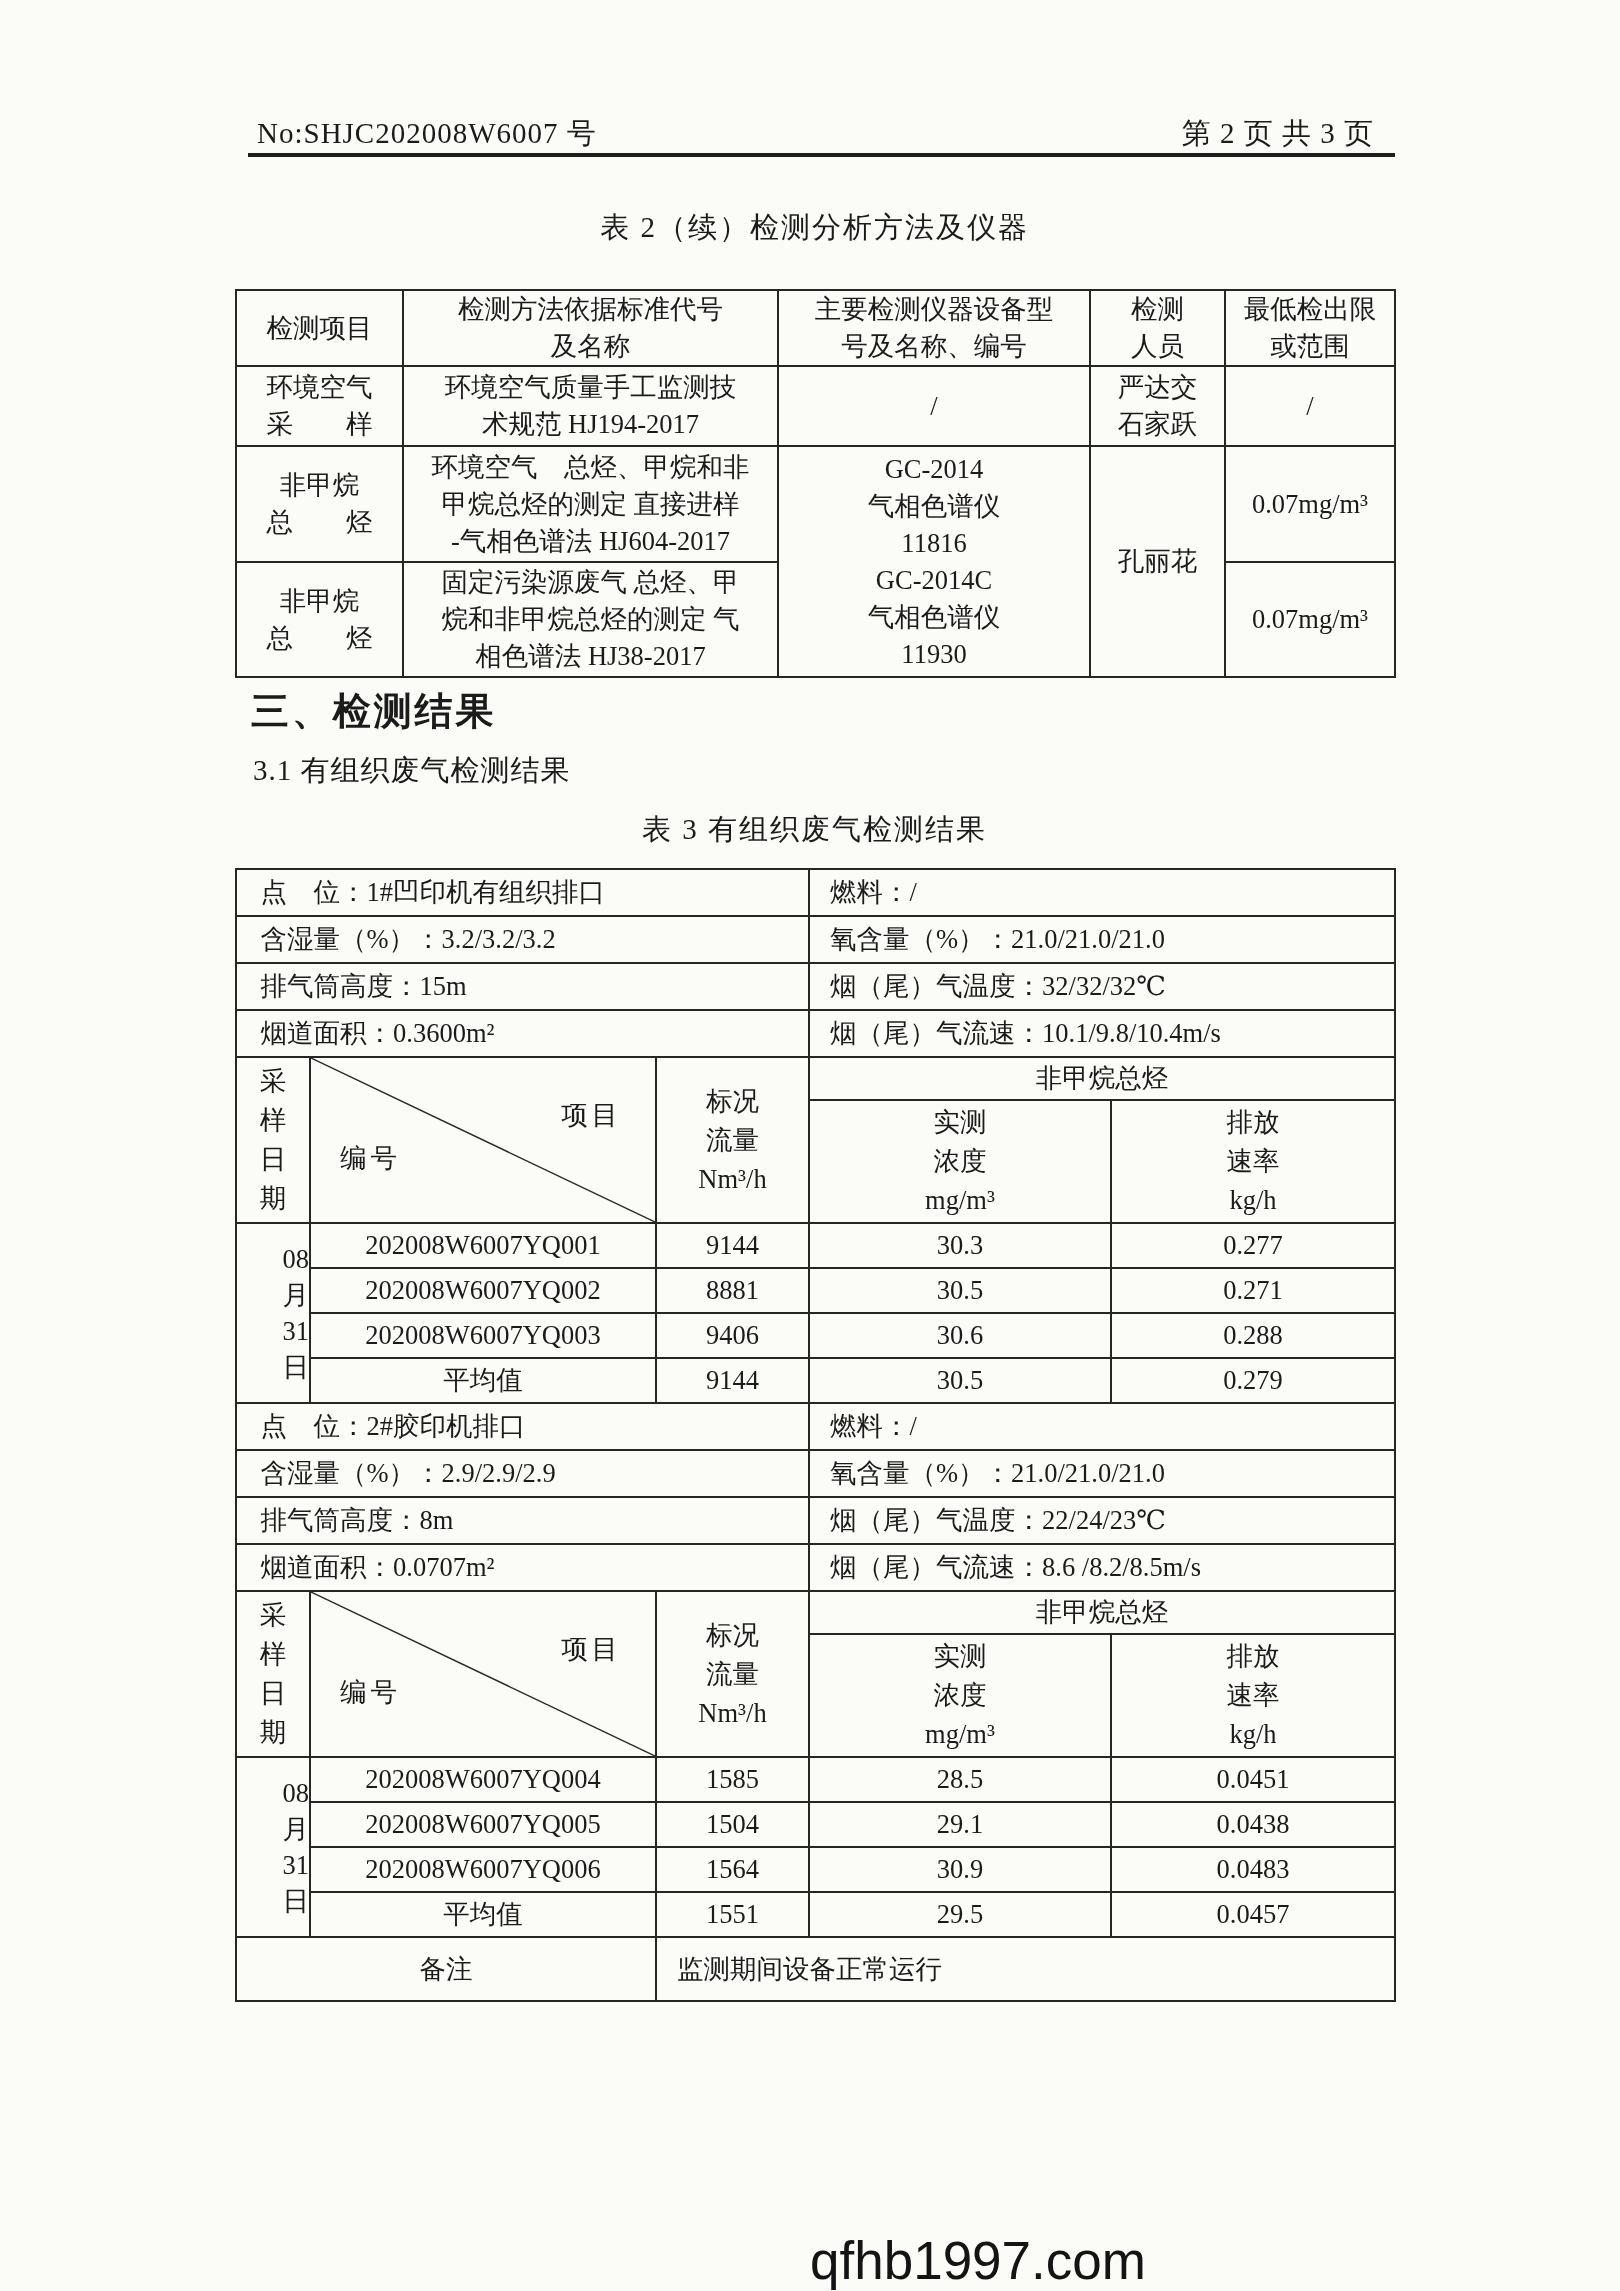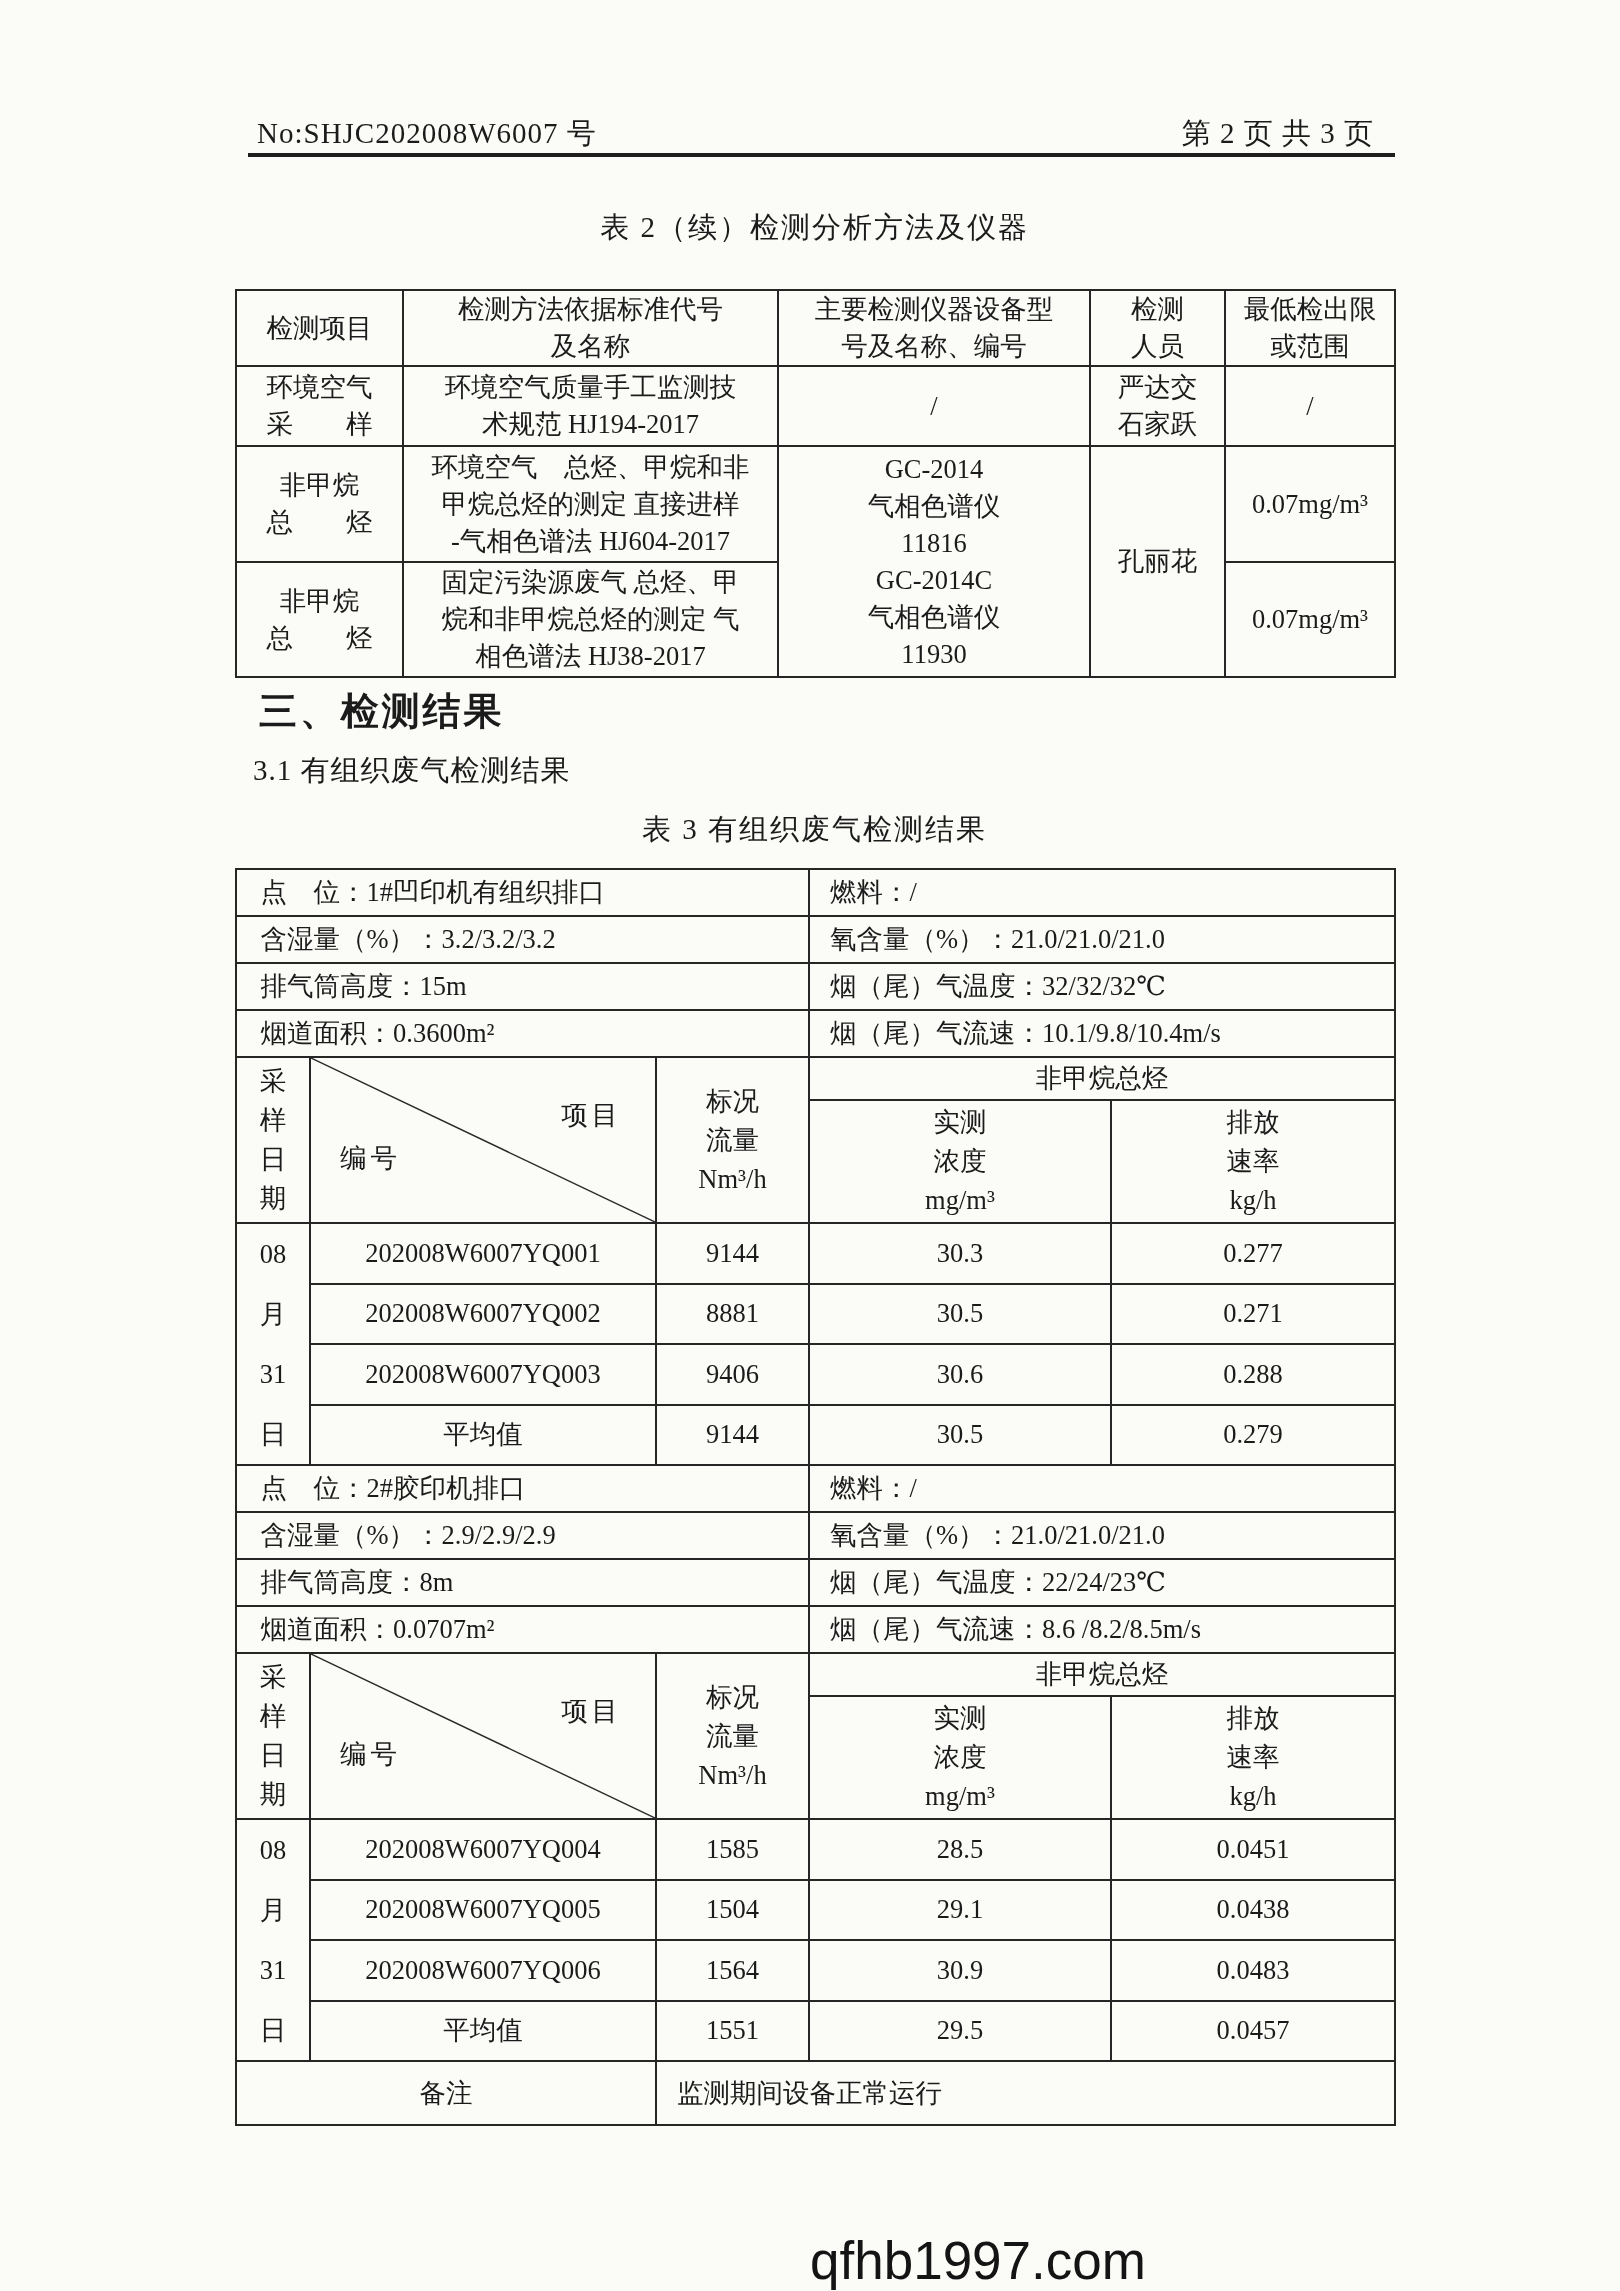--- a/index.html
+++ b/index.html
@@ -26,21 +26,21 @@
   }
   
   .t2-caption, .t3-caption {
     position: absolute; left: 235px; width: 1159px;
     text-align: center; font-size: 29px; letter-spacing: 2px;
   }
   .t2-caption { top: 208px; }
   .t3-caption { top: 810px; }
   .sec-h1 {
     position: absolute; left: 251px; top: 686px;
-    font-size: 38px; font-weight: 700; letter-spacing: 2.9px; margin-left: 8px;
+    font-size: 38px; font-weight: 700; letter-spacing: 2.9px;
   }
   .sec-h2 {
     position: absolute; left: 253px; top: 751px;
     font-size: 29px; letter-spacing: 1px;
   }
   
   table {
     position: absolute; left: 235px;
     border-collapse: collapse; table-layout: fixed;
     width: 1159px;
@@ -66,21 +66,21 @@
   .t3 tr.r-ghead1 { height: 43px; }
   .t3 tr.r-ghead2 { height: 123px; }
   .t3 tr.r-data   { height: 45px; }
   .t3 tr.r-remark { height: 64px; }
   .t3 td { font-size: 26.5px; }
 
   .info-l { text-align: left; padding-left: 23.5px; line-height: 33px; }
   .info-r { text-align: left; padding-left: 20px; line-height: 33px; }
 
   .vhead { line-height: 39px; padding: 0; font-size: 25.5px; }
-  .vdate { line-height: 60px; padding: 0; }
+  .vdate { line-height: 36px; padding: 0; text-align: right; }
 
   .ghead { line-height: 39px; }
 
   .thick-top td { border-top-width: 2.9px; }
 
   
   .diag-cell { position: relative; padding: 4px; }
   .diag-svg { position: absolute; left: 0; top: 0; width: 100%; height: 100%; display: block; }
   .diag-top    { position: absolute; top: 24%; right: 33px; font-size: 26.5px; letter-spacing: 3.9px; }
   .diag-bottom { position: absolute; top: 50%; left: 29px; font-size: 26.5px; letter-spacing: 3.9px; }

